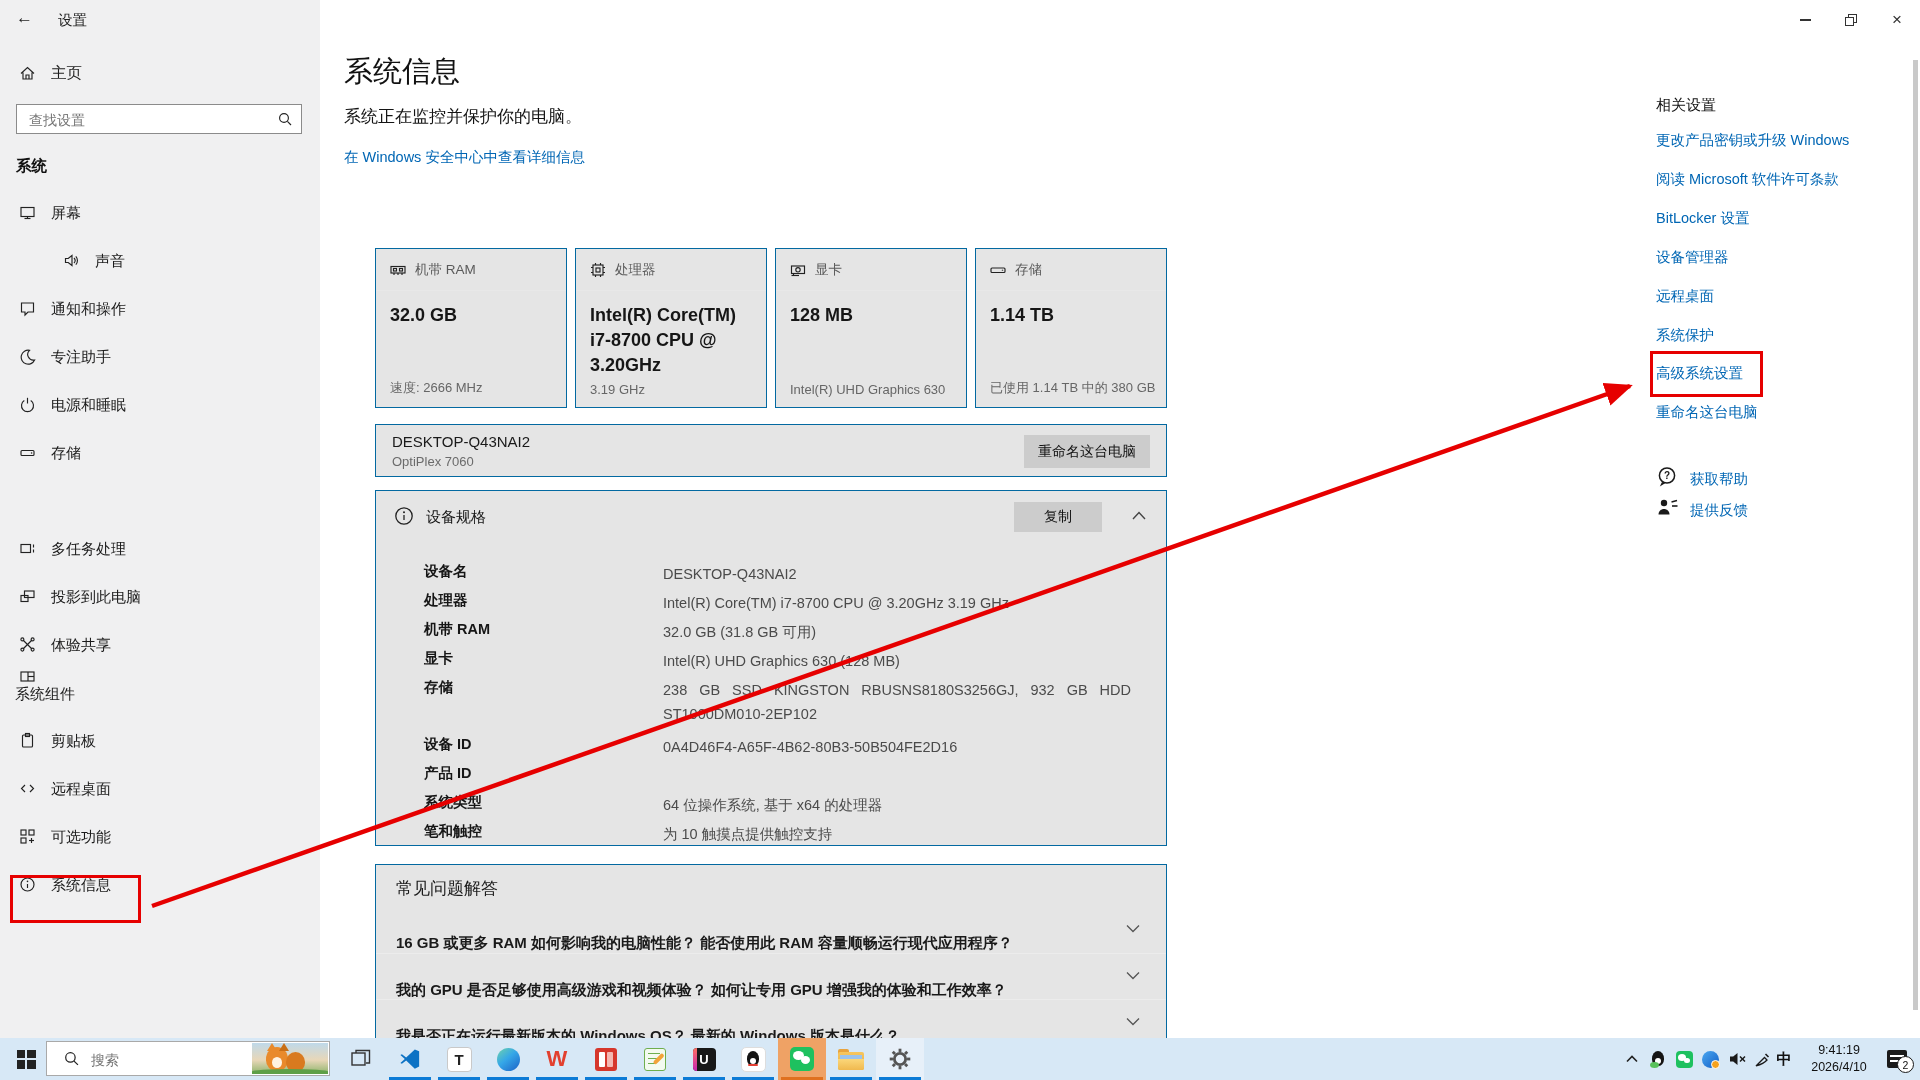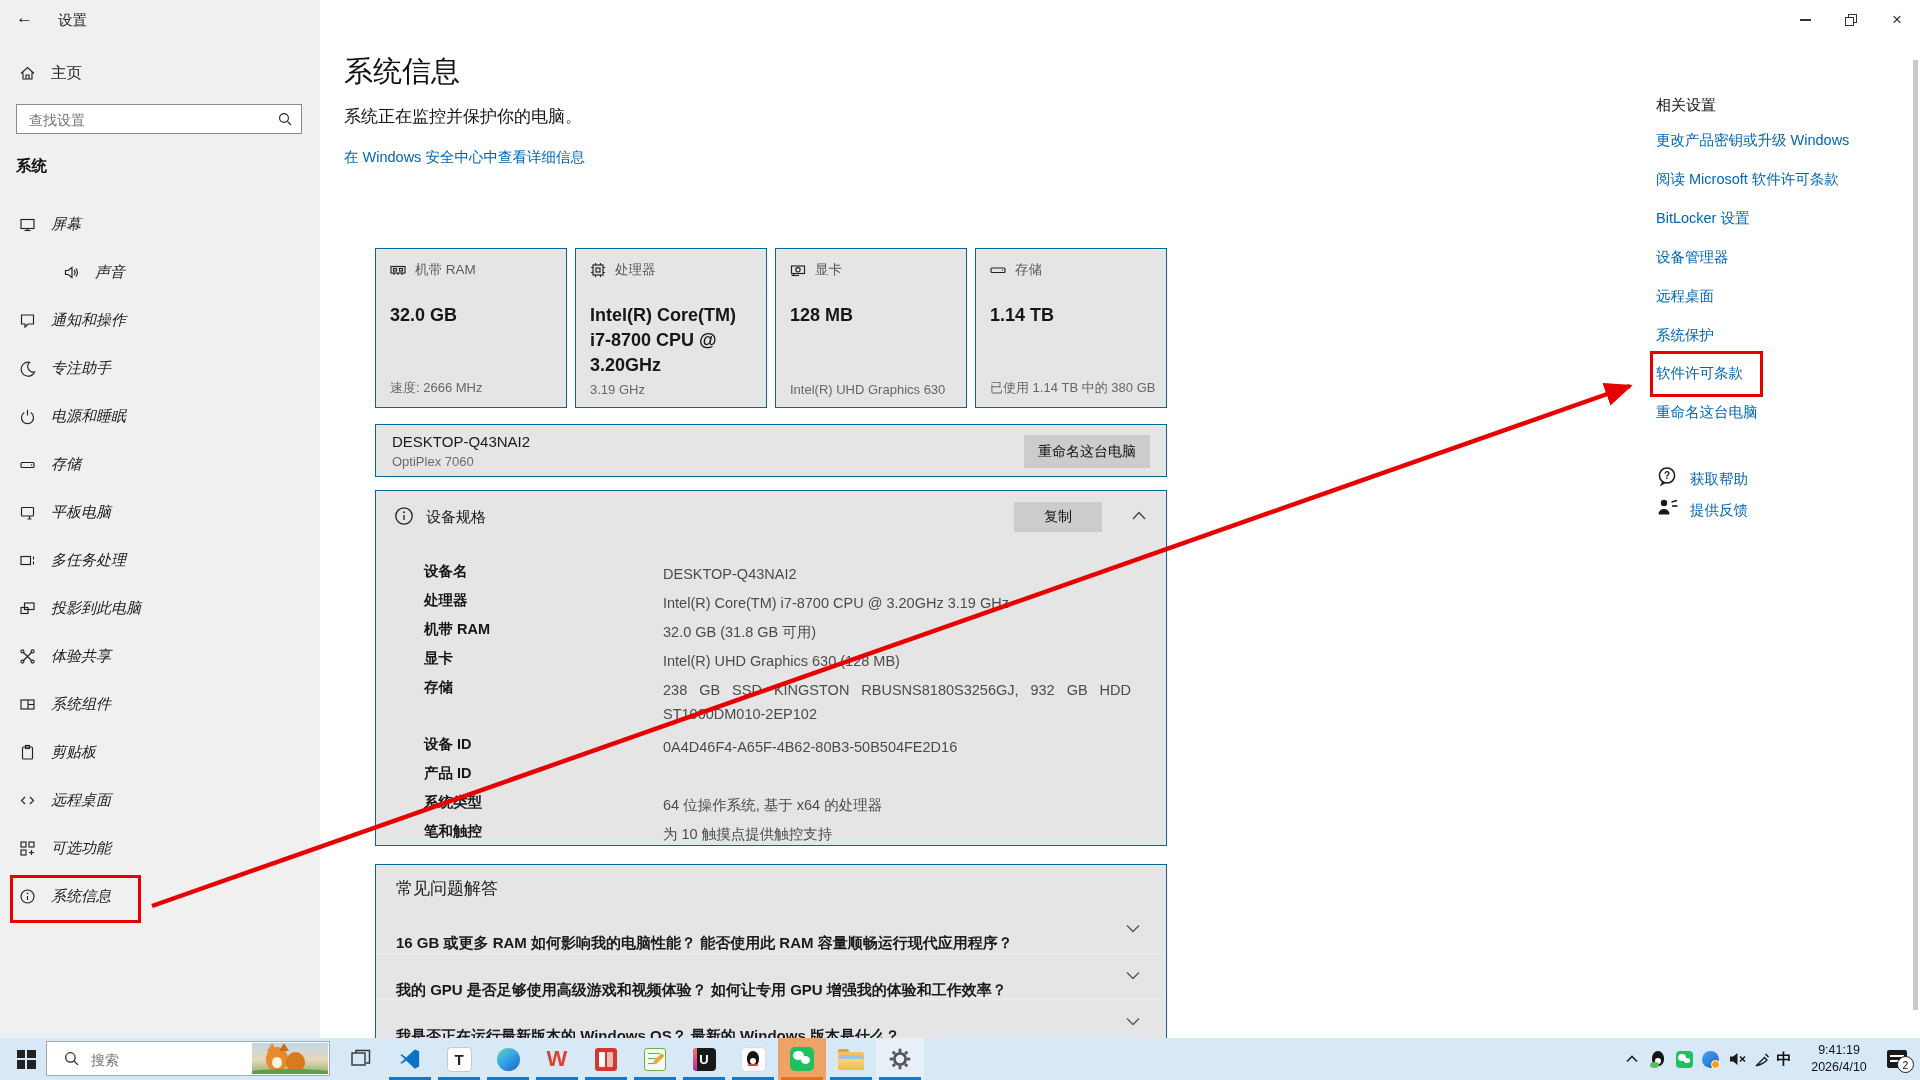--- a/index.html
+++ b/index.html
@@ -3,21 +3,21 @@
 <meta charset="utf-8">
 <style>
   html,body{margin:0;padding:0;}
   #screen{position:relative;width:1920px;height:1080px;background:#ffffff;overflow:hidden;
           font-family:"Liberation Sans","DejaVu Sans",sans-serif;color:#1a1a1a;}
   .abs{position:absolute;}
   
   .titlebar-btn{position:absolute;top:0;width:46px;height:40px;display:flex;align-items:center;justify-content:center;}
   
   .sidebar{position:absolute;left:0;top:0;width:320px;height:1038px;background:#f0f0f1;}
-  .sb-item{position:absolute;left:0;width:320px;height:40px;display:flex;align-items:center;cursor:default;font-style:italic;}
+  .sb-item{position:absolute;left:0;width:320px;height:40px;display:flex;align-items:flex-start;cursor:default;}
   .sb-item svg{margin-left:19px;flex:0 0 auto;}
   .sb-item .lbl{margin-left:15px;font-size:15px;color:#1b1b1b;}
   .icon-line{stroke:#222;fill:none;stroke-width:1.15;}
   
   .panel{position:absolute;background:#e5e5e5;border:1px solid #0369a1;box-sizing:border-box;margin-left:34px;}
   .gbtn{position:absolute;background:#cccccc;display:flex;align-items:center;justify-content:center;
         font-size:14px;color:#111;cursor:pointer;}
   .card-label{font-size:13.5px;color:#5a5a5a;margin-left:9px;}
   .card-value{position:absolute;left:14px;top:54px;right:12px;font-size:18px;font-weight:600;color:#161616;line-height:1.38;}
   .card-footer{position:absolute;left:14px;bottom:10px;font-size:13px;color:#666;}
@@ -97,27 +97,20 @@
         </svg>
       <span class="lbl">电源和睡眠</span>
     </div>
     <div class="sb-item" style="top:444px;">
       <svg width="17" height="17" viewBox="0 0 17 17">
           <rect class="icon-line" x="2" y="6.5" width="13" height="5" rx="1"></rect>
           <circle cx="12.6" cy="9" r="0.8" fill="#222"></circle>
         </svg>
       <span class="lbl">存储</span>
     </div>
-    <div class="sb-item" style="top:492px;">
-      <svg width="17" height="17" viewBox="0 0 17 17">
-          <rect class="icon-line" x="2.5" y="3.5" width="12" height="8.5" rx="0.8"></rect>
-          <path class="icon-line" d="M10.5 12v3M8.5 15h4"></path>
-        </svg>
-      <span class="lbl">平板电脑</span>
-    </div>
     <div class="sb-item" style="top:540px;">
       <svg width="17" height="17" viewBox="0 0 17 17">
           <rect class="icon-line" x="2" y="4.5" width="9.5" height="8"></rect>
           <line class="icon-line" x1="14.5" y1="4.5" x2="14.5" y2="7.5"></line>
           <line class="icon-line" x1="14.5" y1="9.5" x2="14.5" y2="12.5"></line>
         </svg>
       <span class="lbl">多任务处理</span>
     </div>
     <div class="sb-item" style="top:588px;">
       <svg width="17" height="17" viewBox="0 0 17 17">
@@ -130,21 +123,21 @@
       <svg width="17" height="17" viewBox="0 0 17 17">
           <line class="icon-line" x1="4" y1="4" x2="13" y2="13"></line>
           <line class="icon-line" x1="13" y1="4" x2="4" y2="13"></line>
           <circle class="icon-line" cx="3.4" cy="3.4" r="1.5"></circle>
           <circle class="icon-line" cx="13.6" cy="3.4" r="1.5"></circle>
           <circle class="icon-line" cx="3.4" cy="13.6" r="1.5"></circle>
           <circle class="icon-line" cx="13.6" cy="13.6" r="1.5"></circle>
         </svg>
       <span class="lbl">体验共享</span>
     </div>
-    <div class="sb-item" style="top:684px;">
+    <div class="sb-item" style="top:668px;flex-direction:column;">
       <svg width="17" height="17" viewBox="0 0 17 17">
           <rect class="icon-line" x="2" y="4" width="13" height="9"></rect>
           <line class="icon-line" x1="9" y1="4" x2="9" y2="13"></line>
           <line class="icon-line" x1="9" y1="8.5" x2="15" y2="8.5"></line>
         </svg>
       <span class="lbl">系统组件</span>
     </div>
     <div class="sb-item" style="top:732px;">
       <svg width="17" height="17" viewBox="0 0 17 17">
           <rect class="icon-line" x="3.5" y="3" width="10" height="12" rx="1"></rect>
@@ -332,21 +325,21 @@
     </div>
   </div>
 
   <div class="abs" style="left:1656px;top:96px;font-size:15px;color:#111;">相关设置</div>
   <a class="abs bluelink" style="left:1656px;top:131px;">更改产品密钥或升级 Windows</a>
   <a class="abs bluelink" style="left:1656px;top:170px;">阅读 Microsoft 软件许可条款</a>
   <a class="abs bluelink" style="left:1656px;top:209px;">BitLocker 设置</a>
   <a class="abs bluelink" style="left:1656px;top:248px;">设备管理器</a>
   <a class="abs bluelink" style="left:1656px;top:287px;">远程桌面</a>
   <a class="abs bluelink" style="left:1656px;top:326px;">系统保护</a>
-  <a class="abs bluelink" style="left:1656px;top:364px;">软件许可条款</a>
+  <a class="abs bluelink" style="left:1656px;top:364px;">高级系统设置</a>
   <a class="abs bluelink" style="left:1656px;top:403px;">重命名这台电脑</a>
 
   <svg class="abs" style="left:1656px;top:466px;" width="23" height="23" viewBox="0 0 23 23">
     <circle cx="11" cy="9.5" r="7.6" fill="none" stroke="#1a1a1a" stroke-width="1.5"></circle>
     <path d="M6 16l-2.2 4.4L9.5 17z" fill="#1a1a1a"></path>
     <text x="11" y="13" font-size="10" font-weight="bold" text-anchor="middle" fill="#1a1a1a">?</text>
   </svg>
   <a class="abs bluelink" style="left:1690px;top:470px;">获取帮助</a>
   <svg class="abs" style="left:1657px;top:498px;" width="22" height="20" viewBox="0 0 22 20">
     <circle cx="7" cy="5" r="3.2" fill="#1a1a1a"></circle>

